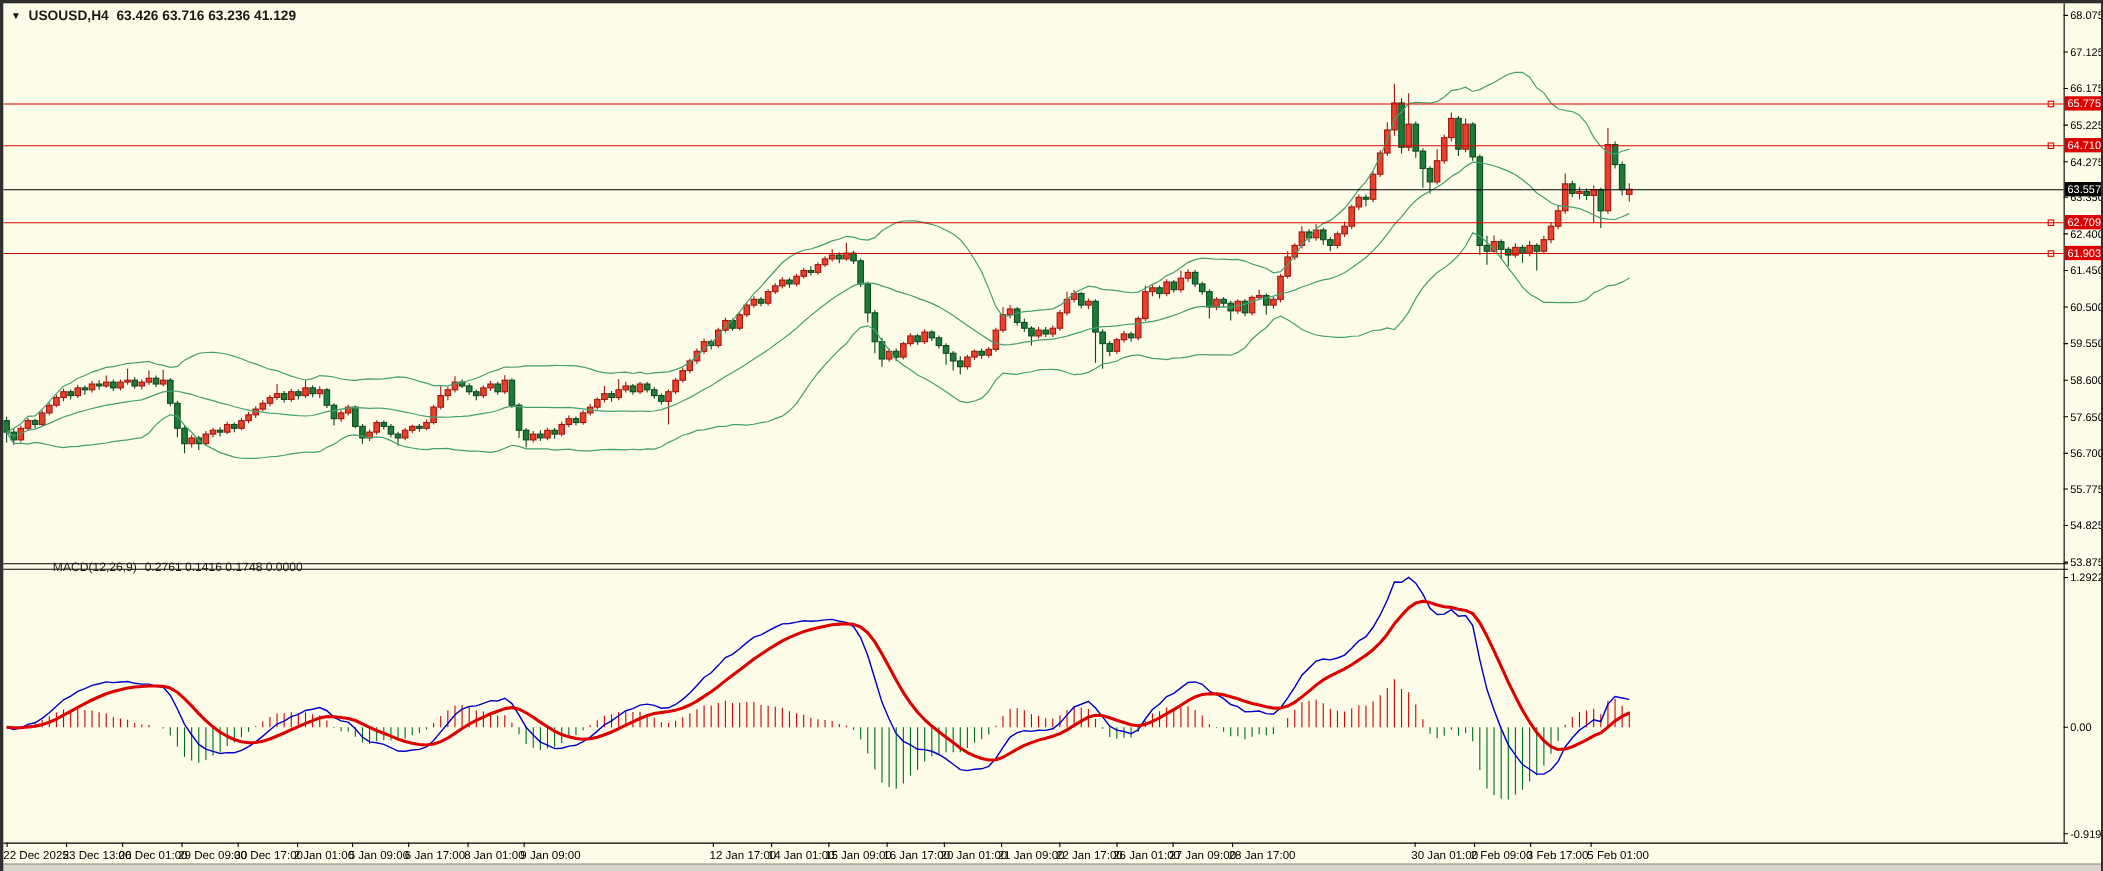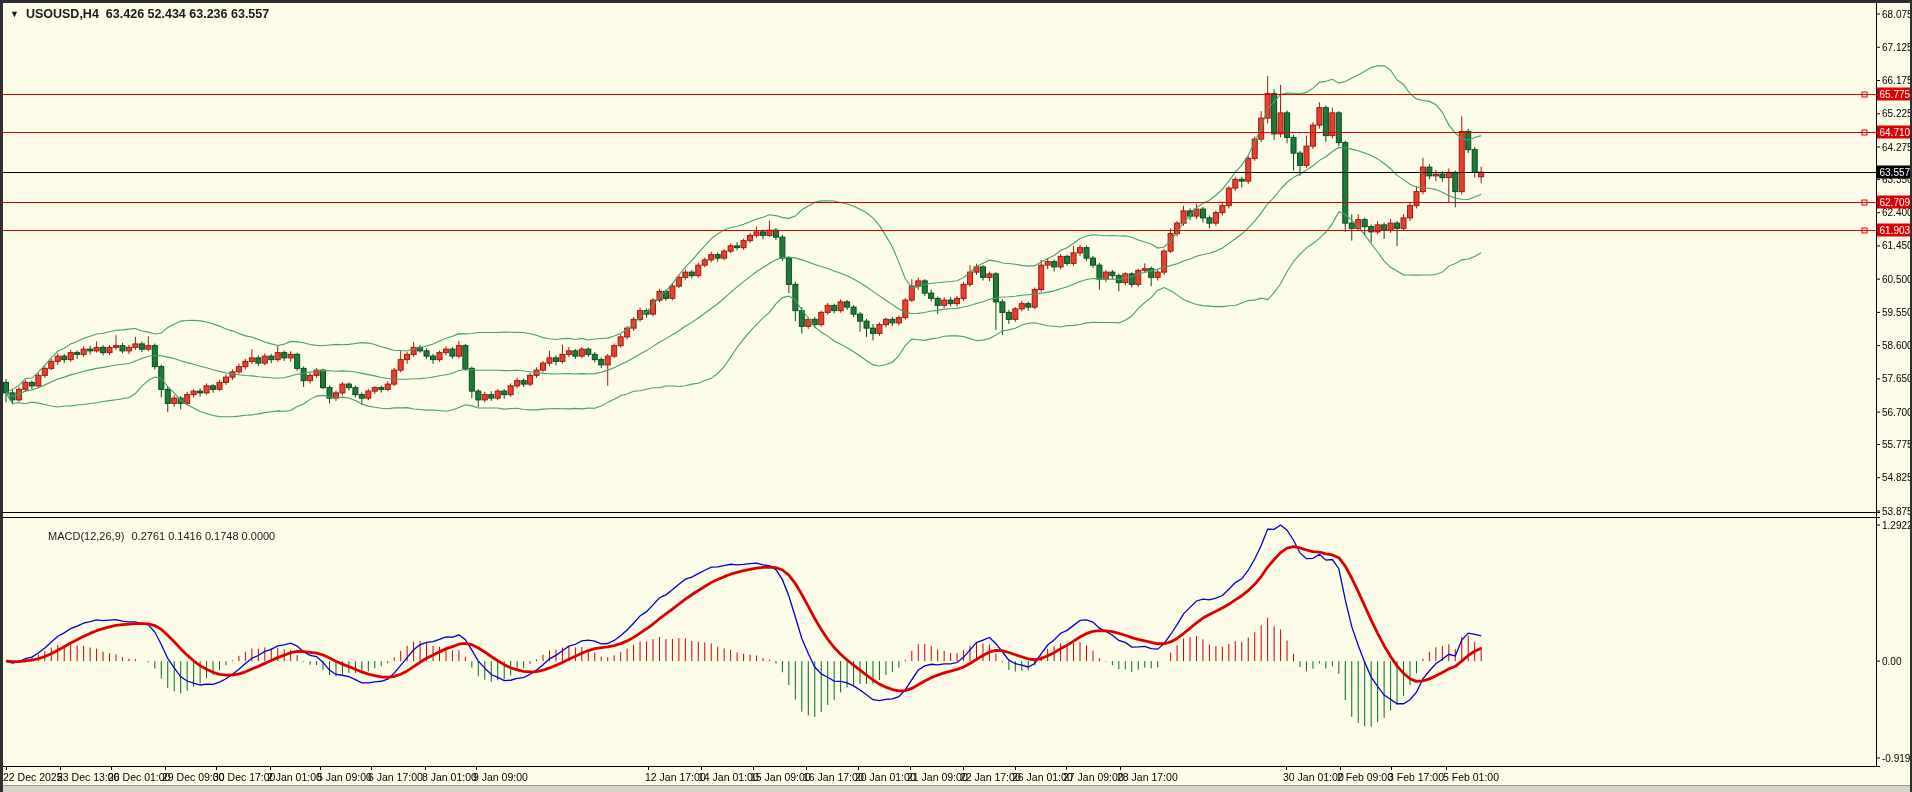--- a/index.html
+++ b/index.html
@@ -16,21 +16,21 @@
     background:#D8D4C8;border-top:1px solid #9A968A;box-sizing:border-box;z-index:35;
   }
   #chart-svg{position:absolute;left:0;top:0;z-index:1;}
   #quote-overlay{
     position:absolute;left:10px;top:7px;z-index:20;
     font-size:12.5px;font-weight:bold;color:#1a1a1a;letter-spacing:0px;
     display:flex;align-items:center;gap:7px;cursor:default;
   }
   #quote-overlay .tri{font-size:9px;line-height:9px;color:#111;}
   #macd-overlay{
-    position:absolute;left:8px;top:530px;z-index:20;
+    position:absolute;left:8px;top:510px;z-index:20;
     font-size:11px;color:#1a1a1a;cursor:default;padding-left:40px;
   }
   #macd-overlay span{margin-right:4px;}
   .axis-label{font-size:10px;fill:#000;}
   .date-label{font-size:10.5px;fill:#000;}
   .box-label{font-size:10px;fill:#fff;}
 </style>
 </head>
 <body>
 
@@ -876,21 +876,21 @@
       <line x1="1391.5" y1="766" x2="1391.5" y2="770" stroke="#000" stroke-width="1"></line>
       <text x="1388" y="781" class="date-label">3 Feb 17:00</text>
       <line x1="1446.5" y1="766" x2="1446.5" y2="770" stroke="#000" stroke-width="1"></line>
       <text x="1443" y="781" class="date-label">5 Feb 01:00</text>
     </g>
   </svg>
 
 <div id="quote-overlay">
   <span class="tri">▼</span>
   <span>USOUSD,H4</span>
-  <span>63.426 52.434 63.236 63.557</span>
+  <span>63.426 63.716 63.236 41.129</span>
 </div>
 
 <div id="macd-overlay">
   <span>MACD(12,26,9)</span>
   <span>0.2761 0.1416 0.1748 0.0000</span>
 </div>
 
 <div id="status-strip"></div>
 
 </body></html>

